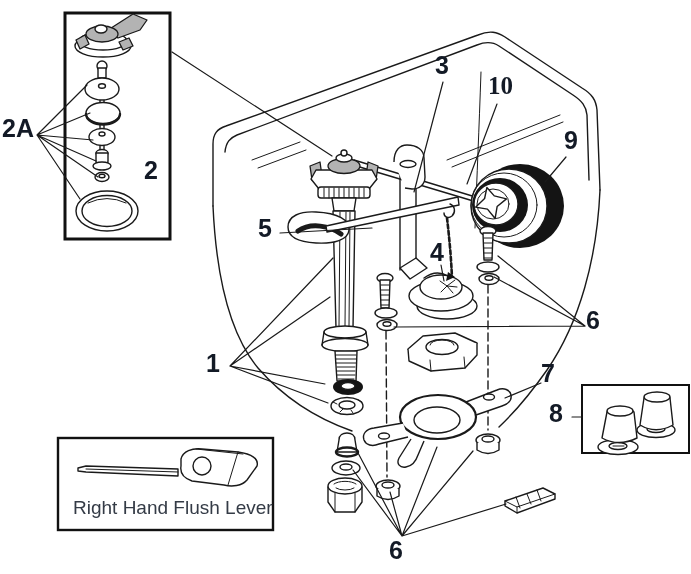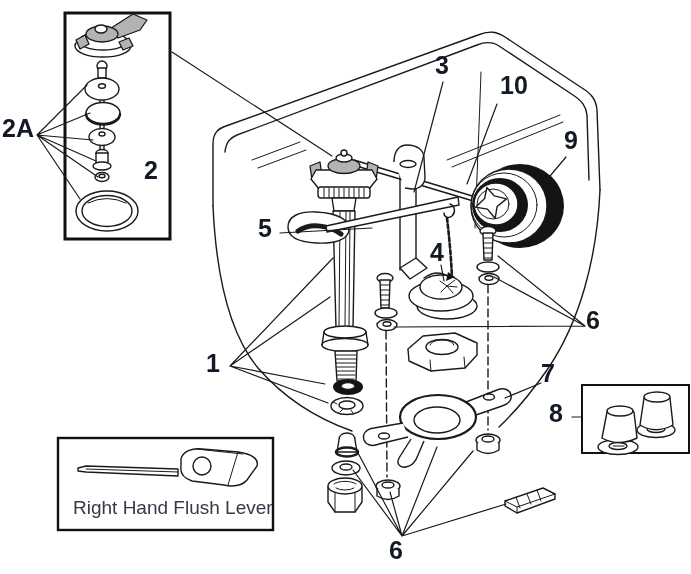--- a/index.html
+++ b/index.html
@@ -247,21 +247,21 @@
     <path class="leader" d="M572,417 L582,417"></path>
     <path class="leader" d="M585,326 L498,256 M585,326 L494,277 M585,326 L394,327"></path>
     <path class="leader" d="M402,536 L357,451 M402,536 L353,470 M402,536 L390,492 M402,536 L437,447 M402,536 L473,451 M402,536 L506,504"></path>
   </g>
 </svg>
 
   <div class="callout" style="left:2px;top:116px;">2A</div>
   <div class="callout" style="left:144px;top:158px;">2</div>
   <div class="callout" style="left:206px;top:351px;">1</div>
   <div class="callout" style="left:435px;top:53px;">3</div>
-  <div class="callout" style="left:500px;top:73px;">10</div>
+  <div class="callout" style="left:488px;top:73px;font-family:Liberation Serif, serif;">10</div>
   <div class="callout" style="left:564px;top:128px;">9</div>
   <div class="callout" style="left:258px;top:216px;">5</div>
   <div class="callout" style="left:430px;top:240px;">4</div>
   <div class="callout" style="left:586px;top:308px;">6</div>
   <div class="callout" style="left:541px;top:361px;">7</div>
   <div class="callout" style="left:549px;top:401px;">8</div>
   <div class="callout" style="left:389px;top:538px;">6</div>
 
   <div class="caption" style="left:73px;top:497px;width:185px;">Right Hand Flush Lever</div>
 </div>

